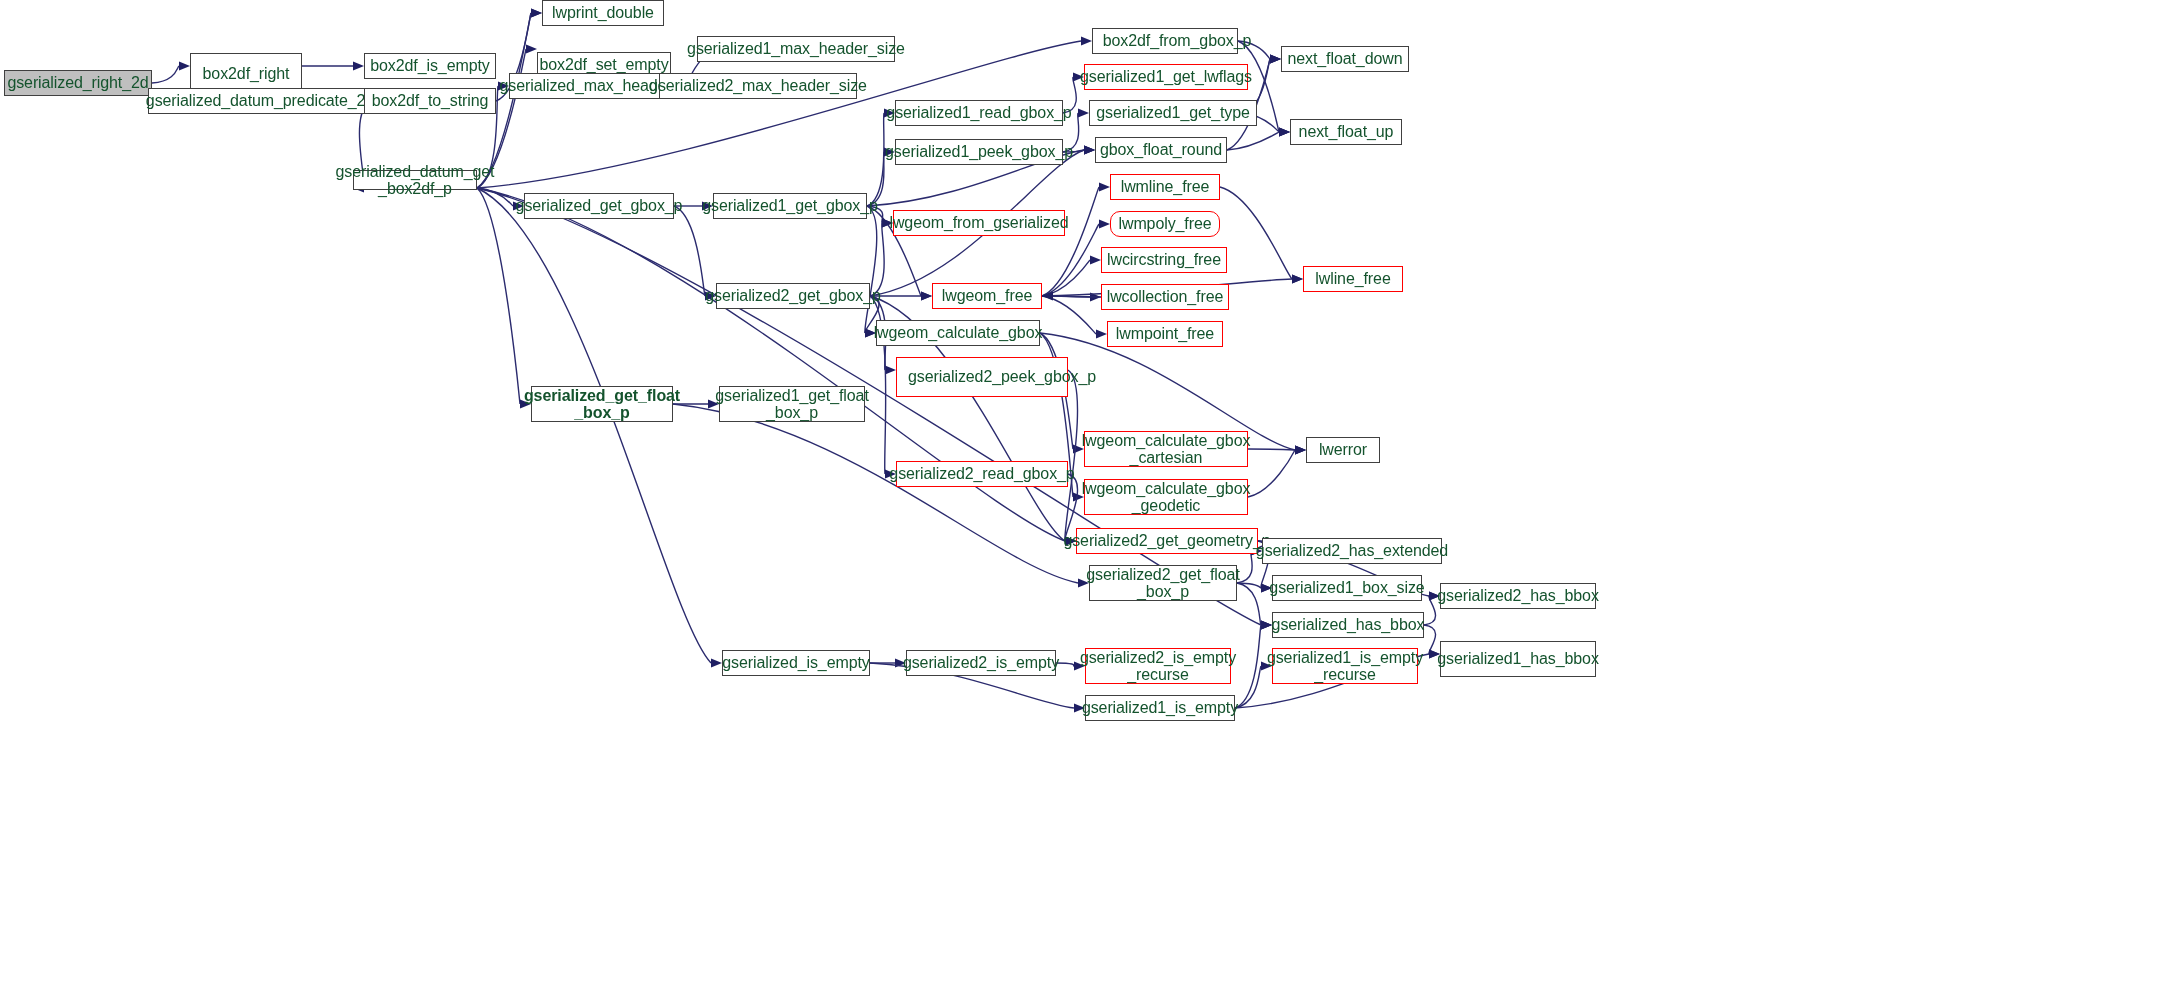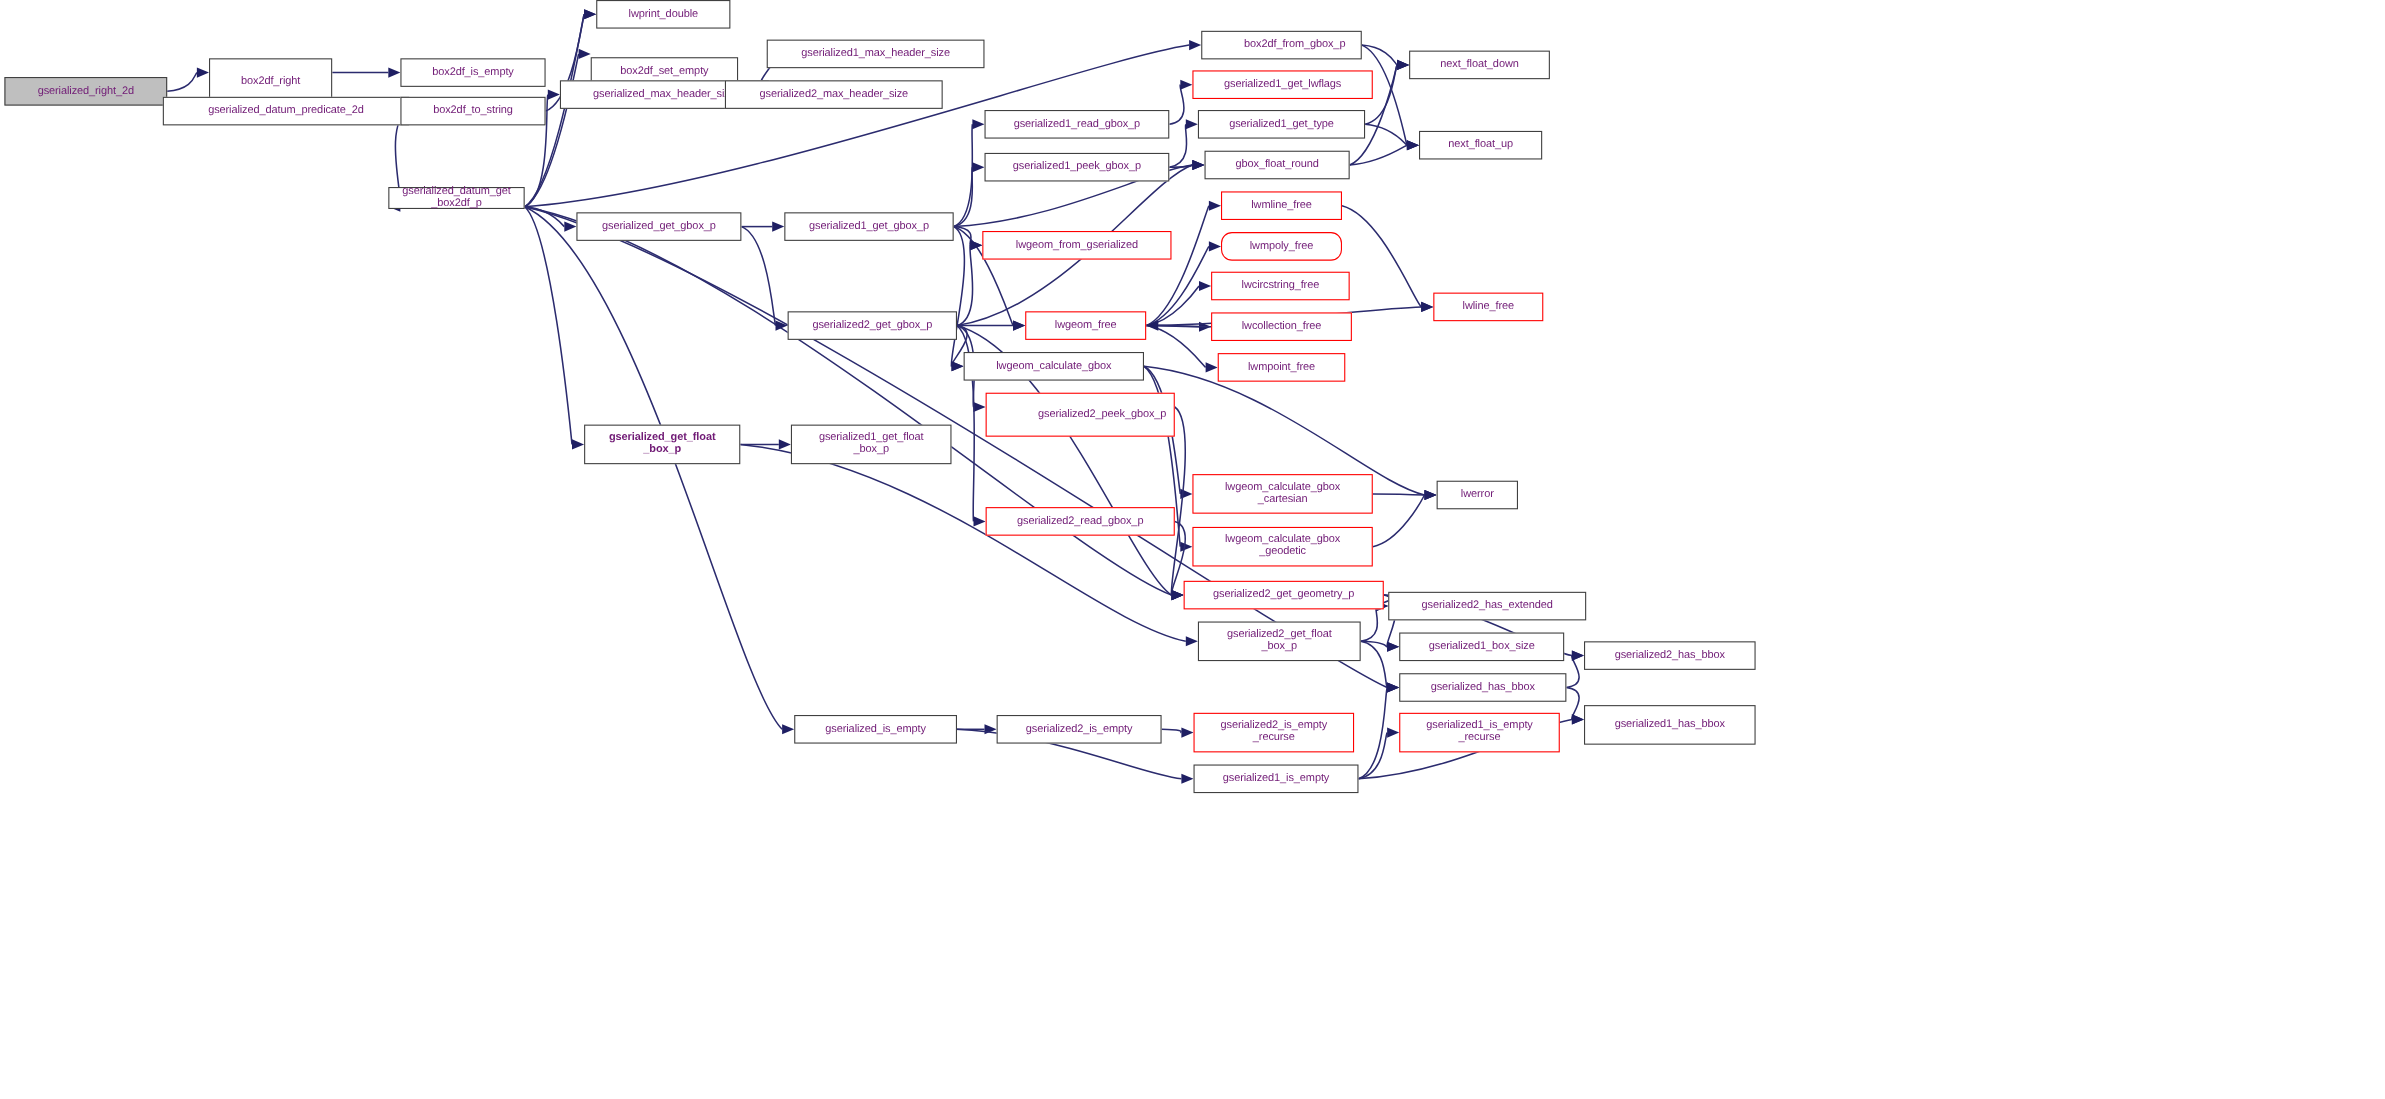--- a/index.html
+++ b/index.html
@@ -26,23 +26,23 @@
   }
   .node {
     position: absolute;
     box-sizing: border-box;
     background: #ffffff;
     border: 1px solid #404040;
     display: flex;
     align-items: center;
     justify-content: center;
     text-align: center;
-    font-size: 10px;
+    font-size: 16px;
     line-height: 1.08;
-    color: #701a75;
+    color: #14532d;
     white-space: pre;
     letter-spacing: -0.1px;
     z-index: 3;
   }
   .node.red {
     border-color: #ff0000;
   }
   .node.root {
     background: #bfbfbf;
     border-color: #404040;
@@ -229,21 +229,21 @@
       <div class="node red" style="left: 932px; top: 283px; width: 110px; height: 26px;">lwgeom_free</div>
       <div class="node" style="left: 876px; top: 320px; width: 164px; height: 26px;">lwgeom_calculate_gbox</div>
       <div class="node red" style="left: 896px; top: 357px; width: 172px; height: 40px; padding-left: 40px;">gserialized2_peek_gbox_p</div>
       <div class="node red" style="left: 896px; top: 461px; width: 172px; height: 26px;">gserialized2_read_gbox_p</div>
       <div class="node" style="left: 531px; top: 386px; width: 142px; height: 36px; font-weight: bold;">gserialized_get_float
 _box_p</div>
       <div class="node" style="left: 719px; top: 386px; width: 146px; height: 36px;">gserialized1_get_float
 _box_p</div>
       <div class="node" style="left: 1092px; top: 28px; width: 146px; height: 26px; padding-left: 24px;">box2df_from_gbox_p</div>
       <div class="node red" style="left: 1084px; top: 64px; width: 164px; height: 26px;">gserialized1_get_lwflags</div>
-      <div class="node" style="left: 1089px; top: 100px; width: 152px; height: 26px; text-align: center;">gserialized1_get_type</div>
+      <div class="node" style="left: 1089px; top: 100px; width: 168px; height: 26px; text-align: center;">gserialized1_get_type</div>
       <div class="node" style="left: 1095px; top: 137px; width: 132px; height: 26px;">gbox_float_round</div>
       <div class="node" style="left: 1281px; top: 46px; width: 128px; height: 26px;">next_float_down</div>
       <div class="node" style="left: 1290px; top: 119px; width: 112px; height: 26px;">next_float_up</div>
       <div class="node red" style="left: 1110px; top: 174px; width: 110px; height: 26px;">lwmline_free</div>
       <div class="node red" style="left: 1110px; top: 211px; width: 110px; height: 26px; border-radius: 10px;">lwmpoly_free</div>
       <div class="node red" style="left: 1101px; top: 247px; width: 126px; height: 26px;">lwcircstring_free</div>
       <div class="node red" style="left: 1101px; top: 284px; width: 128px; height: 26px;">lwcollection_free</div>
       <div class="node red" style="left: 1107px; top: 321px; width: 116px; height: 26px;">lwmpoint_free</div>
       <div class="node red" style="left: 1303px; top: 266px; width: 100px; height: 26px;">lwline_free</div>
       <div class="node red" style="left: 1084px; top: 431px; width: 164px; height: 36px;">lwgeom_calculate_gbox

